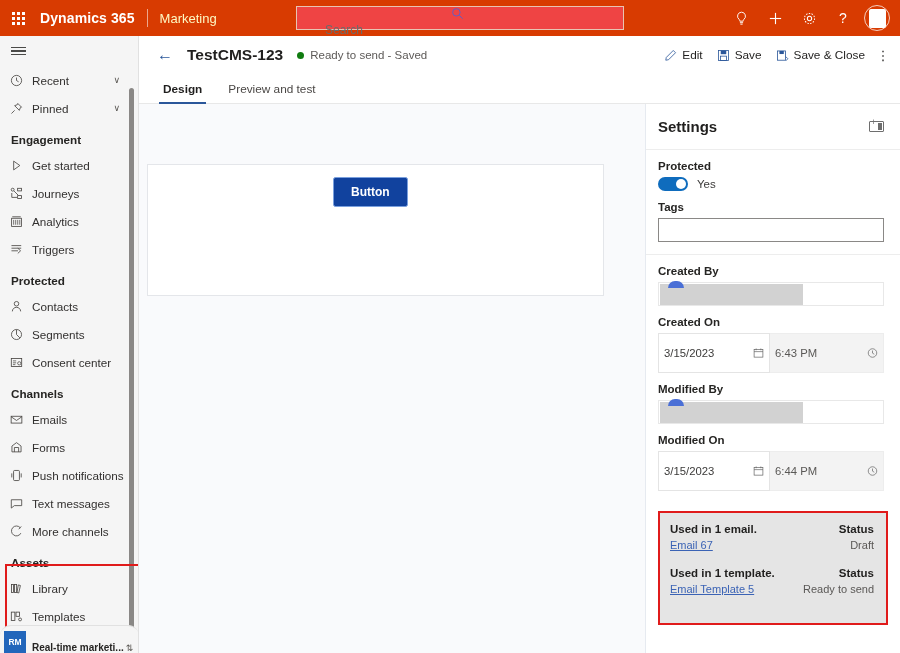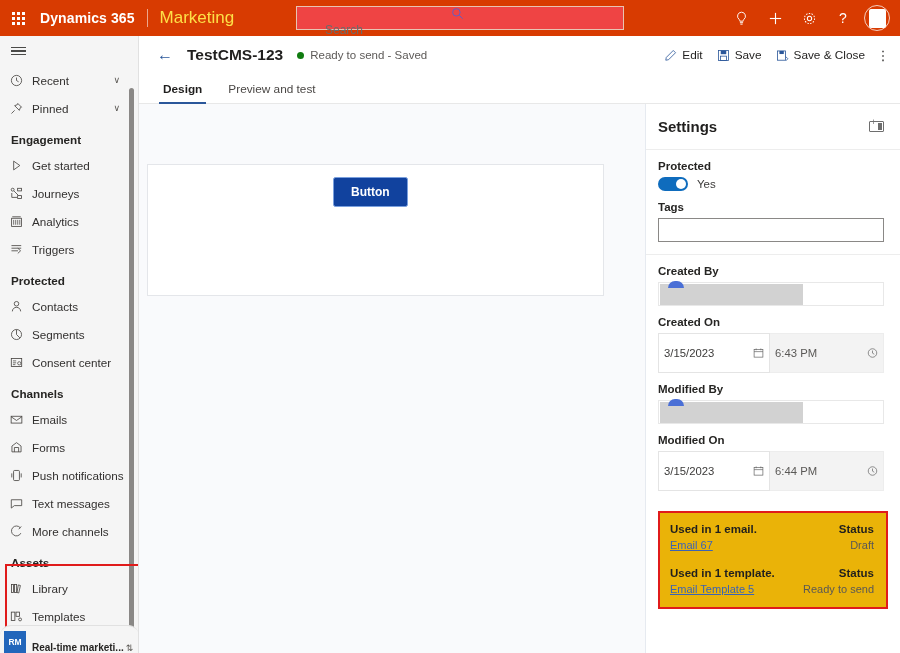--- a/index.html
+++ b/index.html
@@ -32,21 +32,21 @@
   .brand {
     color: #ffffff; font-size: 14px; font-weight: bold;
     margin-left: 4px; letter-spacing: .1px;
     white-space: nowrap;
   }
   .brand-divider {
     width: 1px; height: 18px; background: rgba(255,255,255,.55);
     margin: 0 12px;
   }
   .app-name {
-    color: #fde047; font-size: 17px; font-weight: normal;
+    color: #fef9c3; font-size: 13px; font-weight: normal;
     white-space: nowrap;
   }
   .search-wrap {
     position: absolute; left: 296px; top: 6px;
     width: 328px; height: 24px;
     background: #ef4444;
     border: 1px solid #e8c4b3;
     display: flex; align-items: center;
     padding-left: 0;
     flex-direction: column;
@@ -305,22 +305,22 @@
     display: flex; align-items: center; padding: 0 5px;
     font-size: 11.3px; color: #5a5856; position: relative;
   }
   .dt-ico {
     position: absolute; right: 5px; top: 50%; transform: translateY(-50%);
     color: #616161; font-size: 11px; display:flex;
   }
   .usedin {
     margin: 8px 12px 0 12px;
     border: 2px solid #e01b1b;
-    padding: 10px 12px 12px 10px;
-    background: #eab308;
+    padding: 10px 12px 28px 10px;
+    background: #e5e5e5;
   }
   .ui-row {
     display: flex; justify-content: space-between; align-items: baseline;
   }
   .ui-head { font-size: 11.5px; font-weight: bold; color: #201f1e; }
   .ui-status-h { font-size: 11.5px; font-weight: bold; color: #201f1e; }
   .ui-link {
     font-size: 11px; color: #3b63b5; text-decoration: underline; cursor: pointer;
   }
   .ui-status { font-size: 11px; color: #5a5856; }

